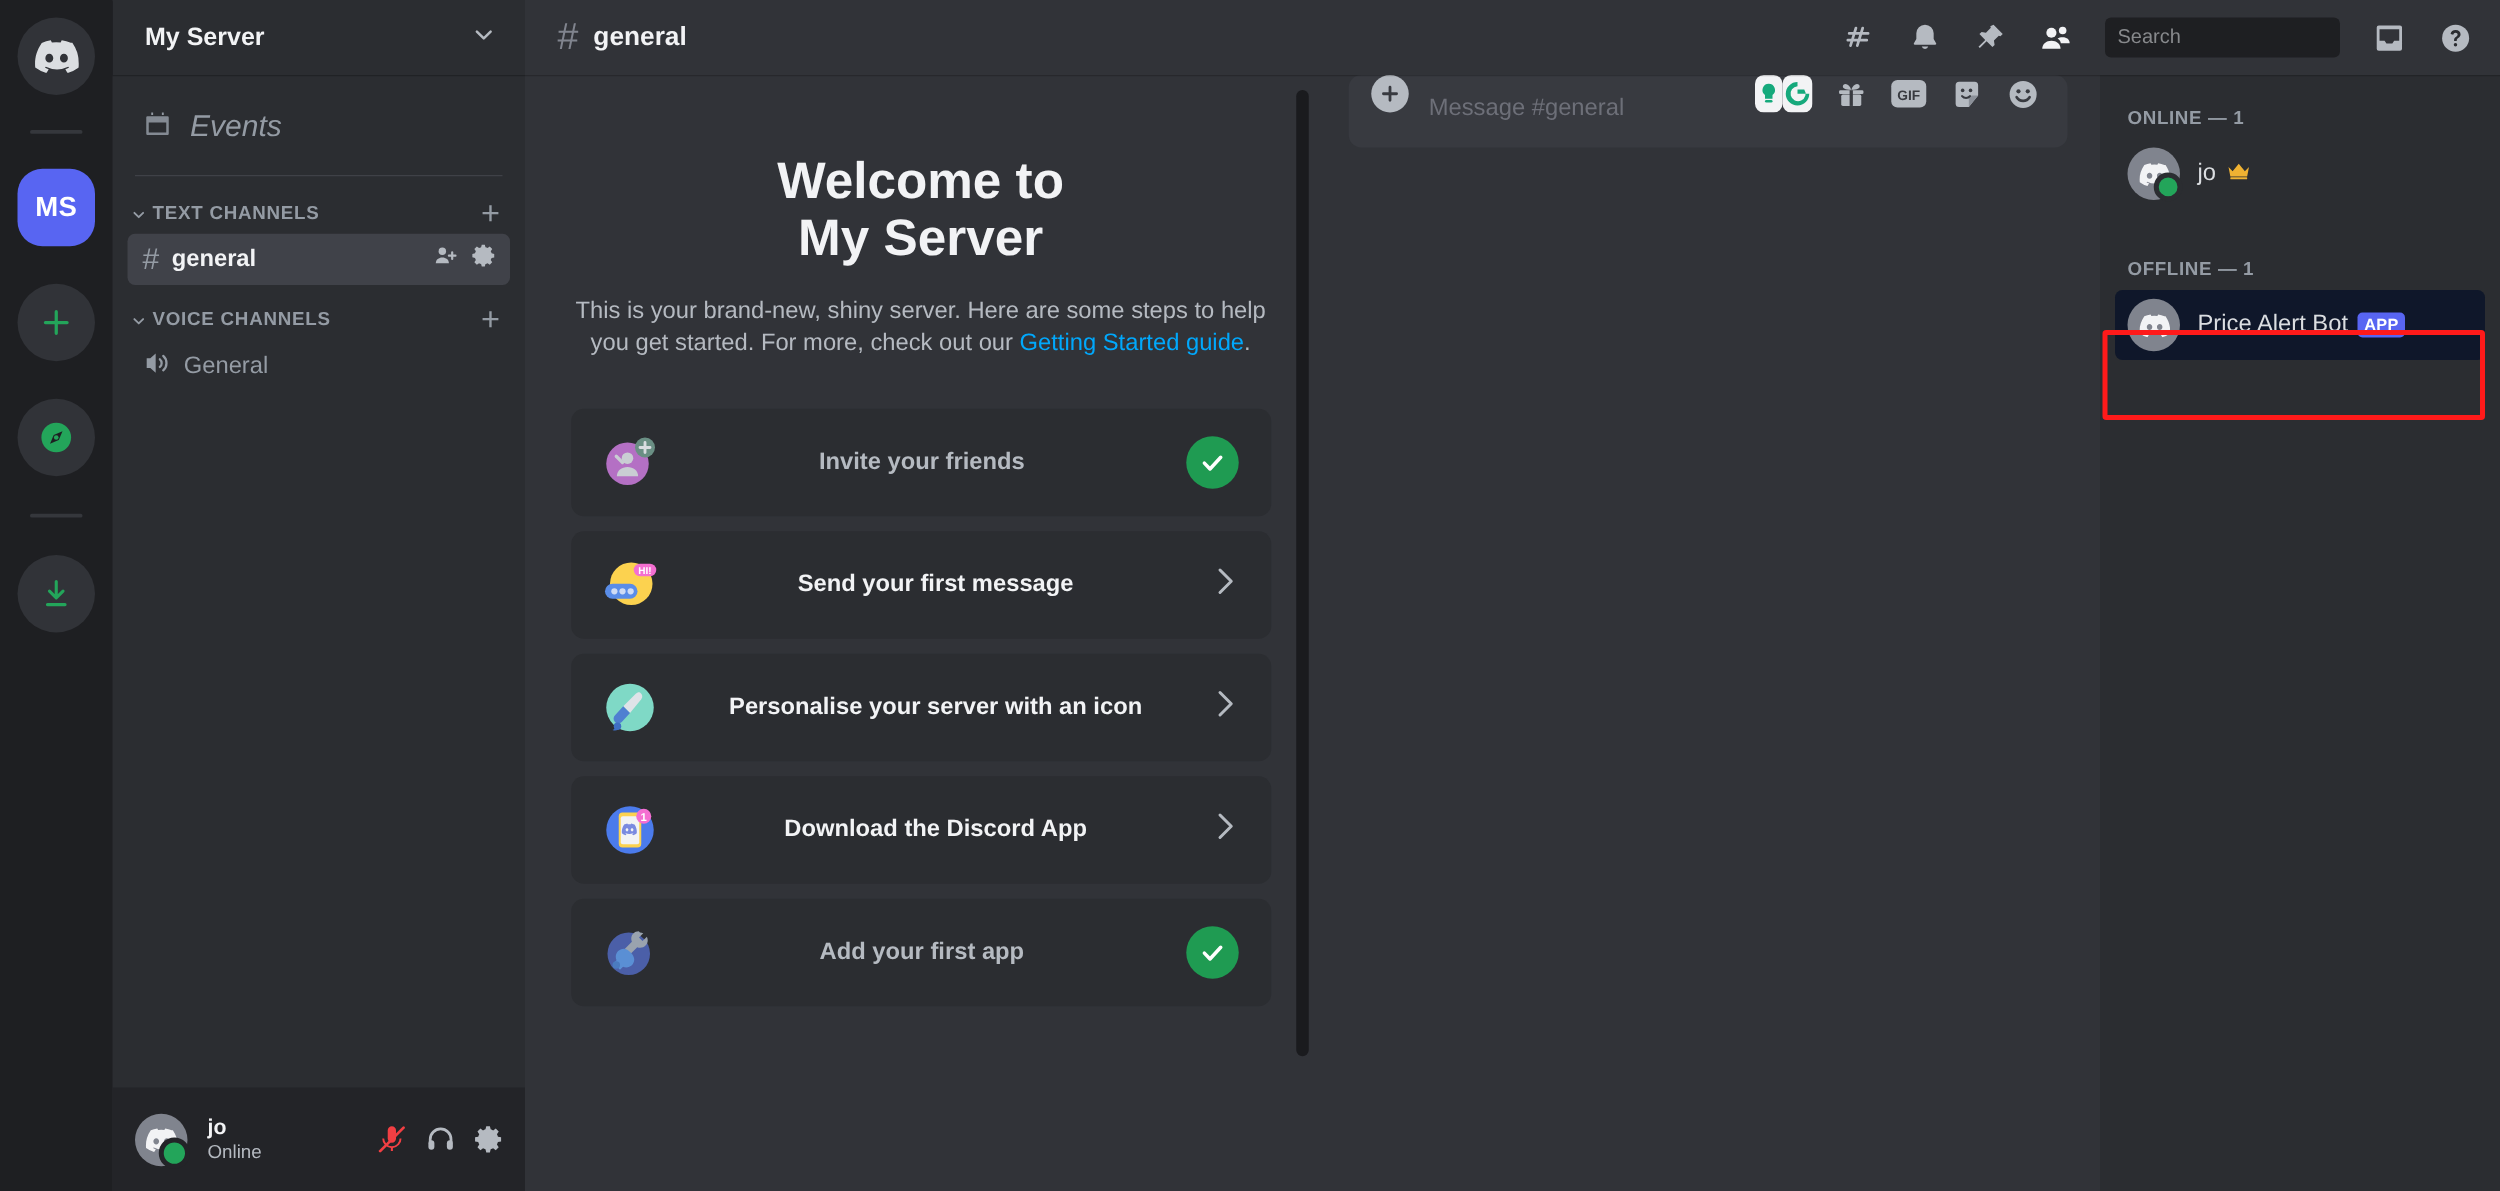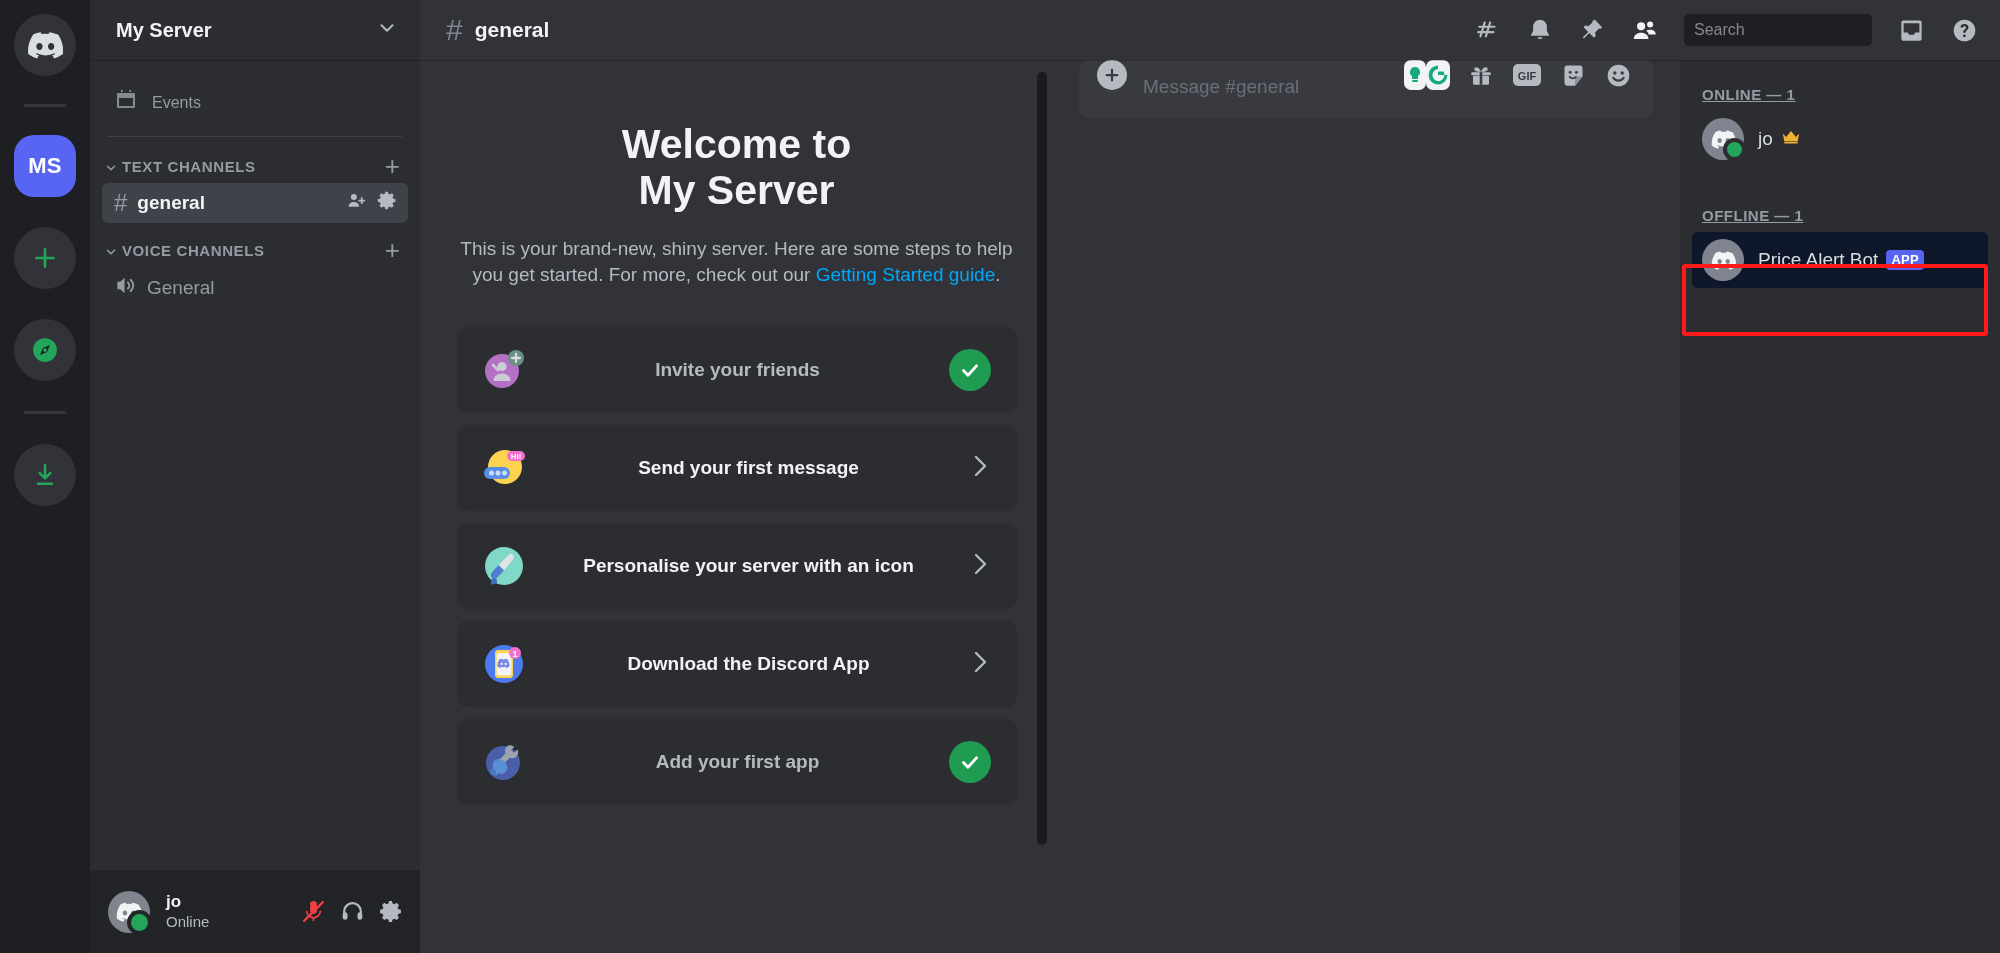--- a/index.html
+++ b/index.html
@@ -43,23 +43,23 @@
   .sv-header {
     height:60px; flex:0 0 60px; display:flex; align-items:center;
     padding:0 22px 0 26px; cursor:pointer;
     box-shadow:0 1px 0 rgba(0,0,0,.24);
     justify-content:space-between;
   }
   .sv-name { color:#f2f3f5; font-size:20px; font-weight:bold; }
   .chev { color:#b5bac1; }
   .sb-scroll { flex:1; overflow:hidden; padding-top:10px; }
   .events-row {
-    display:flex; align-items:flex-end; gap:14px;
+    display:flex; align-items:flex-start; gap:14px;
     margin:10px 12px 0 14px; padding:8px 10px; border-radius:6px;
-    color:#949ba4; font-size:16px; cursor:pointer;
+    color:#949ba4; font-size:24px; cursor:pointer;font-style:italic;
   }
   .divider { height:1px; background:#3f4147; margin:16px 18px 14px; }
   .cat {
     display:flex; align-items:center; justify-content:space-between;
     padding:0 20px 0 14px; margin-top:12px; height:30px; cursor:pointer;
   }
   .cat-left { display:flex; align-items:flex-end; gap:4px; }
   .cat-label {
     color:#949ba4; font-size:15px; font-weight:bold; letter-spacing:.6px;
   }
@@ -174,21 +174,20 @@
   }
 
   
   .members {
     width:320px; flex:0 0 320px; background:#2b2d31;
     padding:26px 0 0 0; position:relative;
   }
   .m-cat {
     color:#949ba4; font-size:15px; font-weight:bold; letter-spacing:.5px;
     padding:0 0 8px 22px;
-    text-decoration:underline;
   }
   .m-cat.second { padding-top:40px; }
   .m-row {
     display:flex; align-items:center; gap:14px;
     margin:0 12px; padding:7px 10px; border-radius:6px; cursor:pointer;
   }
   .m-avatar {
     width:42px; height:42px; flex:0 0 42px; border-radius:50%; background:#80848e;
     display:flex; align-items:center; justify-content:center; position:relative;
   }

